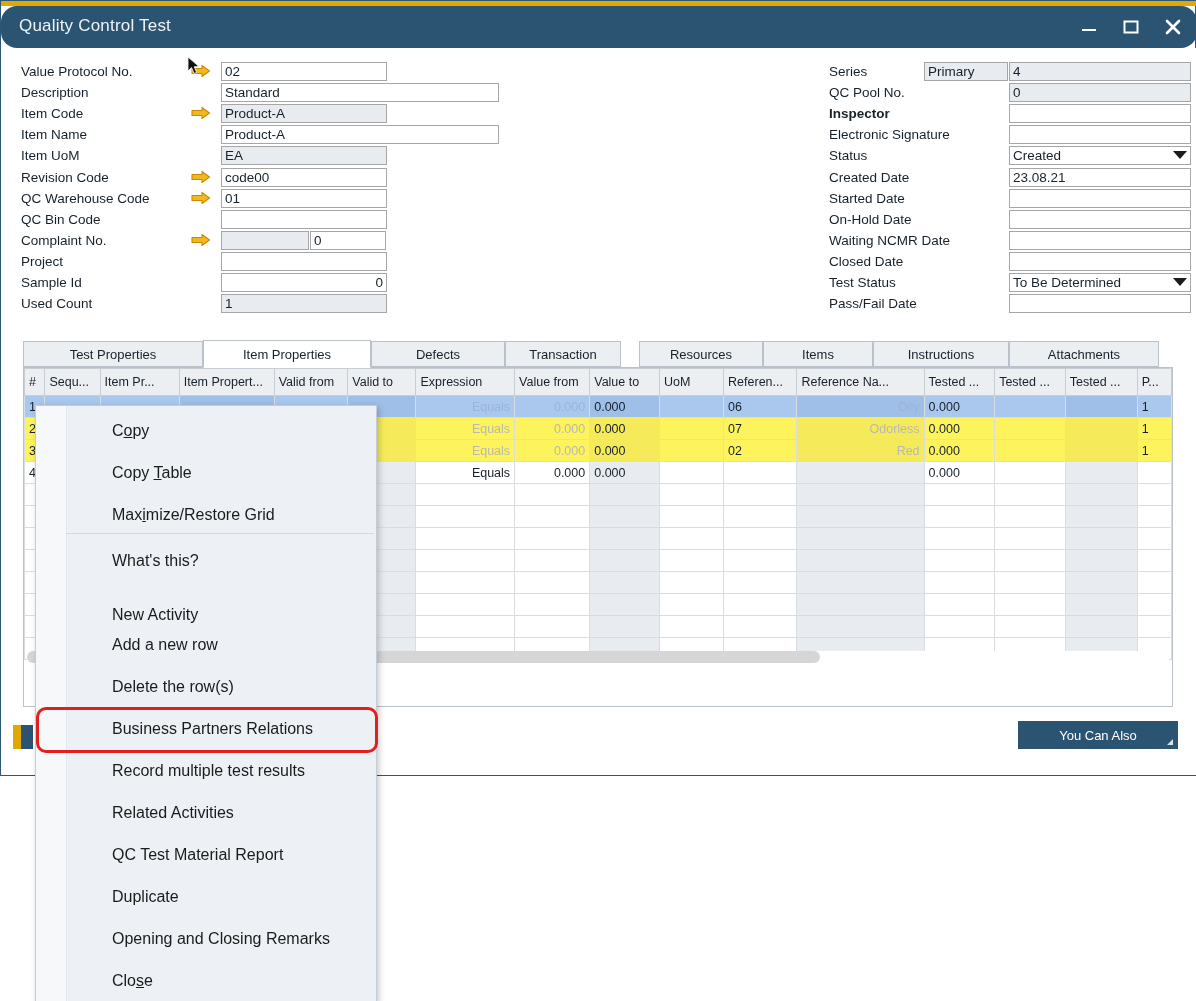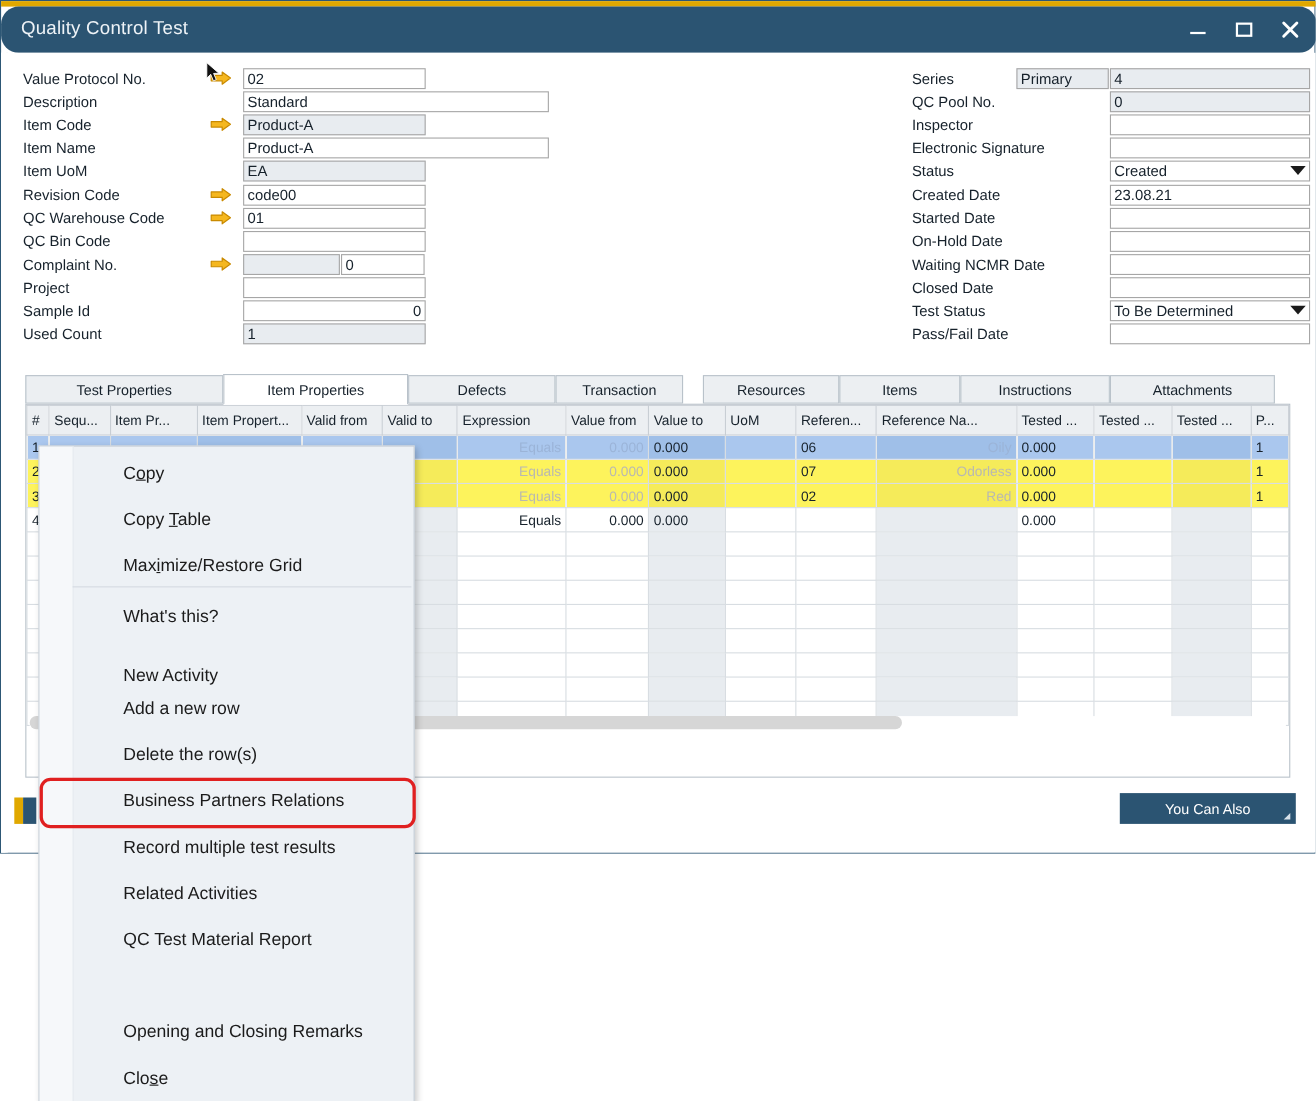--- a/index.html
+++ b/index.html
@@ -269,21 +269,21 @@
         <div class="flabel" style="top: 232.1px;">Used Count</div>
         <div class="finput readonly" style="left: 200px; top: 233.1px; width: 166px;">1</div>
       </div>
 
     <div id="right-form" class="form-col" style="left: 828px; top: 60px; width: 360px; height: 260px;">
         <div class="flabel" style="top: 0px;">Series</div>
         <div class="finput readonly" style="left: 95px; top: 1px; width: 84px;">Primary</div>
         <div class="finput readonly" style="left: 180px; top: 1px; width: 182px;">4</div>
         <div class="flabel" style="top: 21.1px;">QC Pool No.</div>
         <div class="finput readonly" style="left: 180px; top: 22.1px; width: 182px;">0</div>
-        <div class="flabel" style="top: 42.2px;">Inspector</div>
+        <div class="flabel" style="top: 42.2px; font-weight: bold;">Inspector</div>
         <div class="finput empty" style="left: 180px; top: 43.2px; width: 182px;"></div>
         <div class="flabel" style="top: 63.3px;">Electronic Signature</div>
         <div class="finput empty" style="left: 180px; top: 64.3px; width: 182px;"></div>
         <div class="flabel" style="top: 84.4px;">Status</div>
         <div class="finput empty" style="left: 180px; top: 85.4px; width: 182px;"><span>Created</span><span class="dd-caret"></span></div>
         <div class="flabel" style="top: 105.5px;">Created Date</div>
         <div class="finput empty" style="left: 180px; top: 106.5px; width: 182px;">23.08.21</div>
         <div class="flabel" style="top: 126.6px;">Started Date</div>
         <div class="finput empty" style="left: 180px; top: 127.6px; width: 182px;"></div>
         <div class="flabel" style="top: 147.7px;">On-Hold Date</div>
@@ -635,20 +635,23 @@
       </div>
       <div class="ctx-item" style="top: 344px;">
         <span>Record multiple test results</span>
       </div>
       <div class="ctx-item" style="top: 386px;">
         <span>Related Activities</span>
       </div>
       <div class="ctx-item" style="top: 428px;">
         <span>QC Test Material Report</span>
       </div>
+      <div class="ctx-item" style="top: 470px;">
+        <span>Duplicate</span>
+      </div>
       <div class="ctx-item" style="top: 512px;">
         <span>Opening and Closing Remarks</span>
       </div>
       <div class="ctx-item" style="top: 554px; text-align: center;">
         <span>Clo<u>s</u>e</span>
       </div>
     </div>
   <div class="redbox"></div>
 
   <svg class="cursor-arrow" width="14" height="20" viewBox="0 0 14 20">

